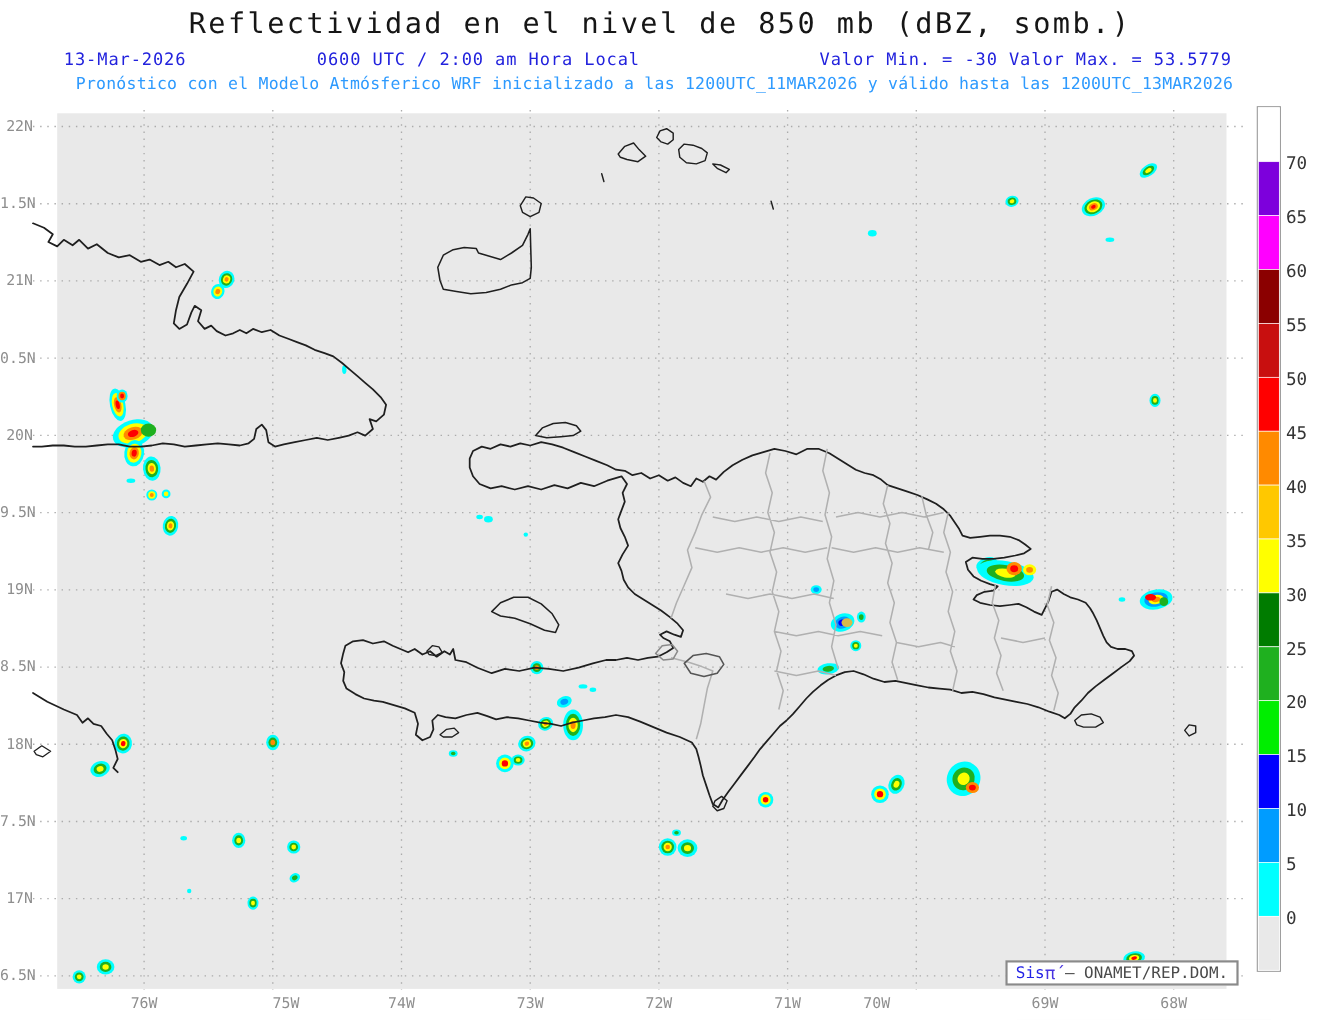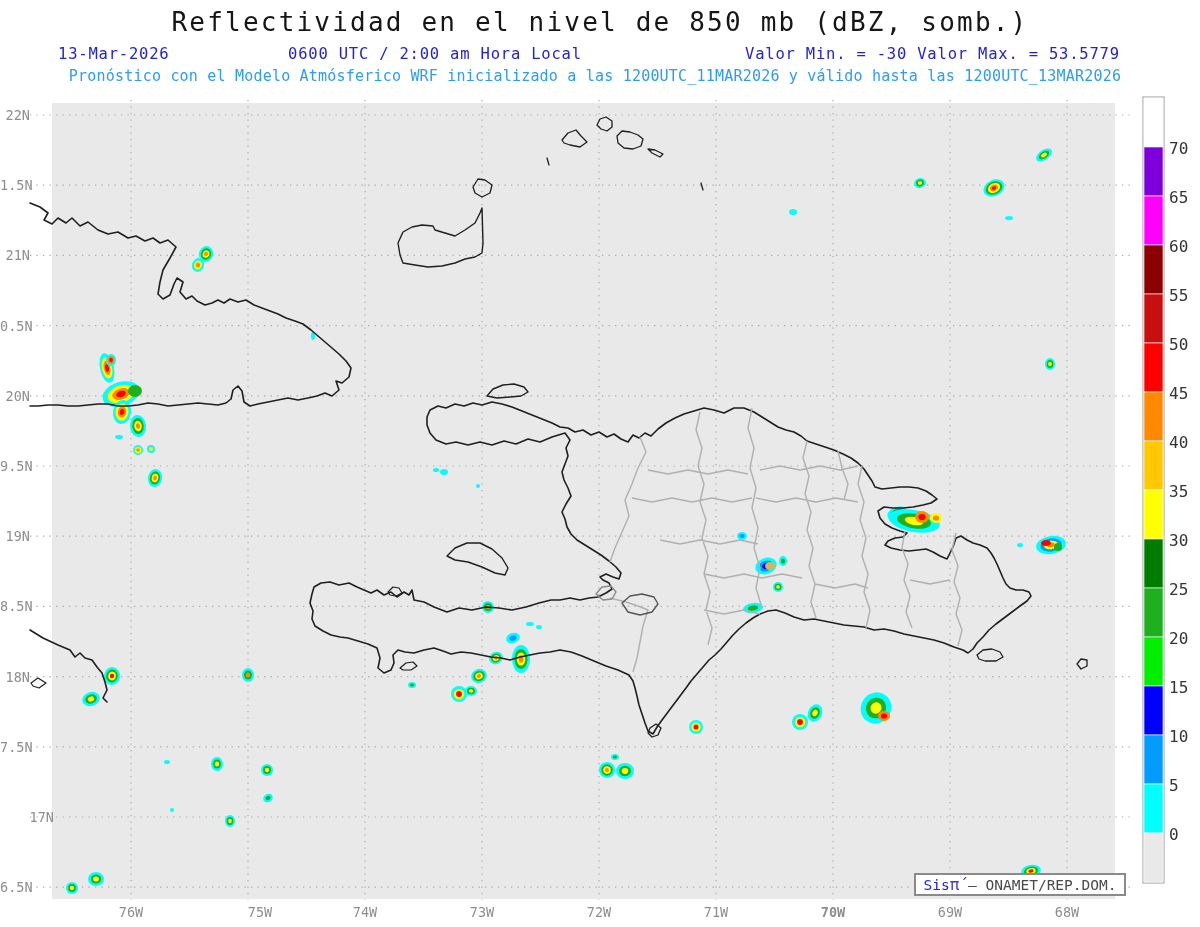--- a/index.html
+++ b/index.html
@@ -433,31 +433,31 @@
       <div class="latlab" style="left: 0px; top: 107px;">22N</div>
       <div class="latlab" style="left: 0px; top: 177.2px;">1.5N</div>
       <div class="latlab" style="left: 0px; top: 247.4px;">21N</div>
       <div class="latlab" style="left: 0px; top: 317.6px;">0.5N</div>
       <div class="latlab" style="left: 0px; top: 387.8px;">20N</div>
       <div class="latlab" style="left: 0px; top: 458px;">9.5N</div>
       <div class="latlab" style="left: 0px; top: 528.2px;">19N</div>
       <div class="latlab" style="left: 0px; top: 598.4px;">8.5N</div>
       <div class="latlab" style="left: 0px; top: 668.6px;">18N</div>
       <div class="latlab" style="left: 0px; top: 738.8px;">7.5N</div>
-      <div class="latlab" style="left: 0px; top: 809px; padding-left: 24px;">17N</div>
+      <div class="latlab" style="left: 0px; top: 809px;">17N</div>
       <div class="latlab" style="left: 0px; top: 879.2px;">6.5N</div>
     </div>
   <div id="lonlabs">
       <div class="lonlab" style="left: 131px;">76W</div>
       <div class="lonlab" style="left: 260px;">75W</div>
       <div class="lonlab" style="left: 365px;">74W</div>
       <div class="lonlab" style="left: 482px;">73W</div>
       <div class="lonlab" style="left: 599px;">72W</div>
       <div class="lonlab" style="left: 716px;">71W</div>
-      <div class="lonlab" style="left: 833px; font-weight: bold;">70W</div>
+      <div class="lonlab" style="left: 797px;">70W</div>
       <div class="lonlab" style="left: 950px;">69W</div>
       <div class="lonlab" style="left: 1067px;">68W</div>
     </div>
   <div id="cblabs">
       <div class="cblab" style="left: 1169px; top: 139px;">70</div>
       <div class="cblab" style="left: 1169px; top: 188px;">65</div>
       <div class="cblab" style="left: 1169px; top: 237px;">60</div>
       <div class="cblab" style="left: 1169px; top: 286px;">55</div>
       <div class="cblab" style="left: 1169px; top: 335px;">50</div>
       <div class="cblab" style="left: 1169px; top: 384px;">45</div>

